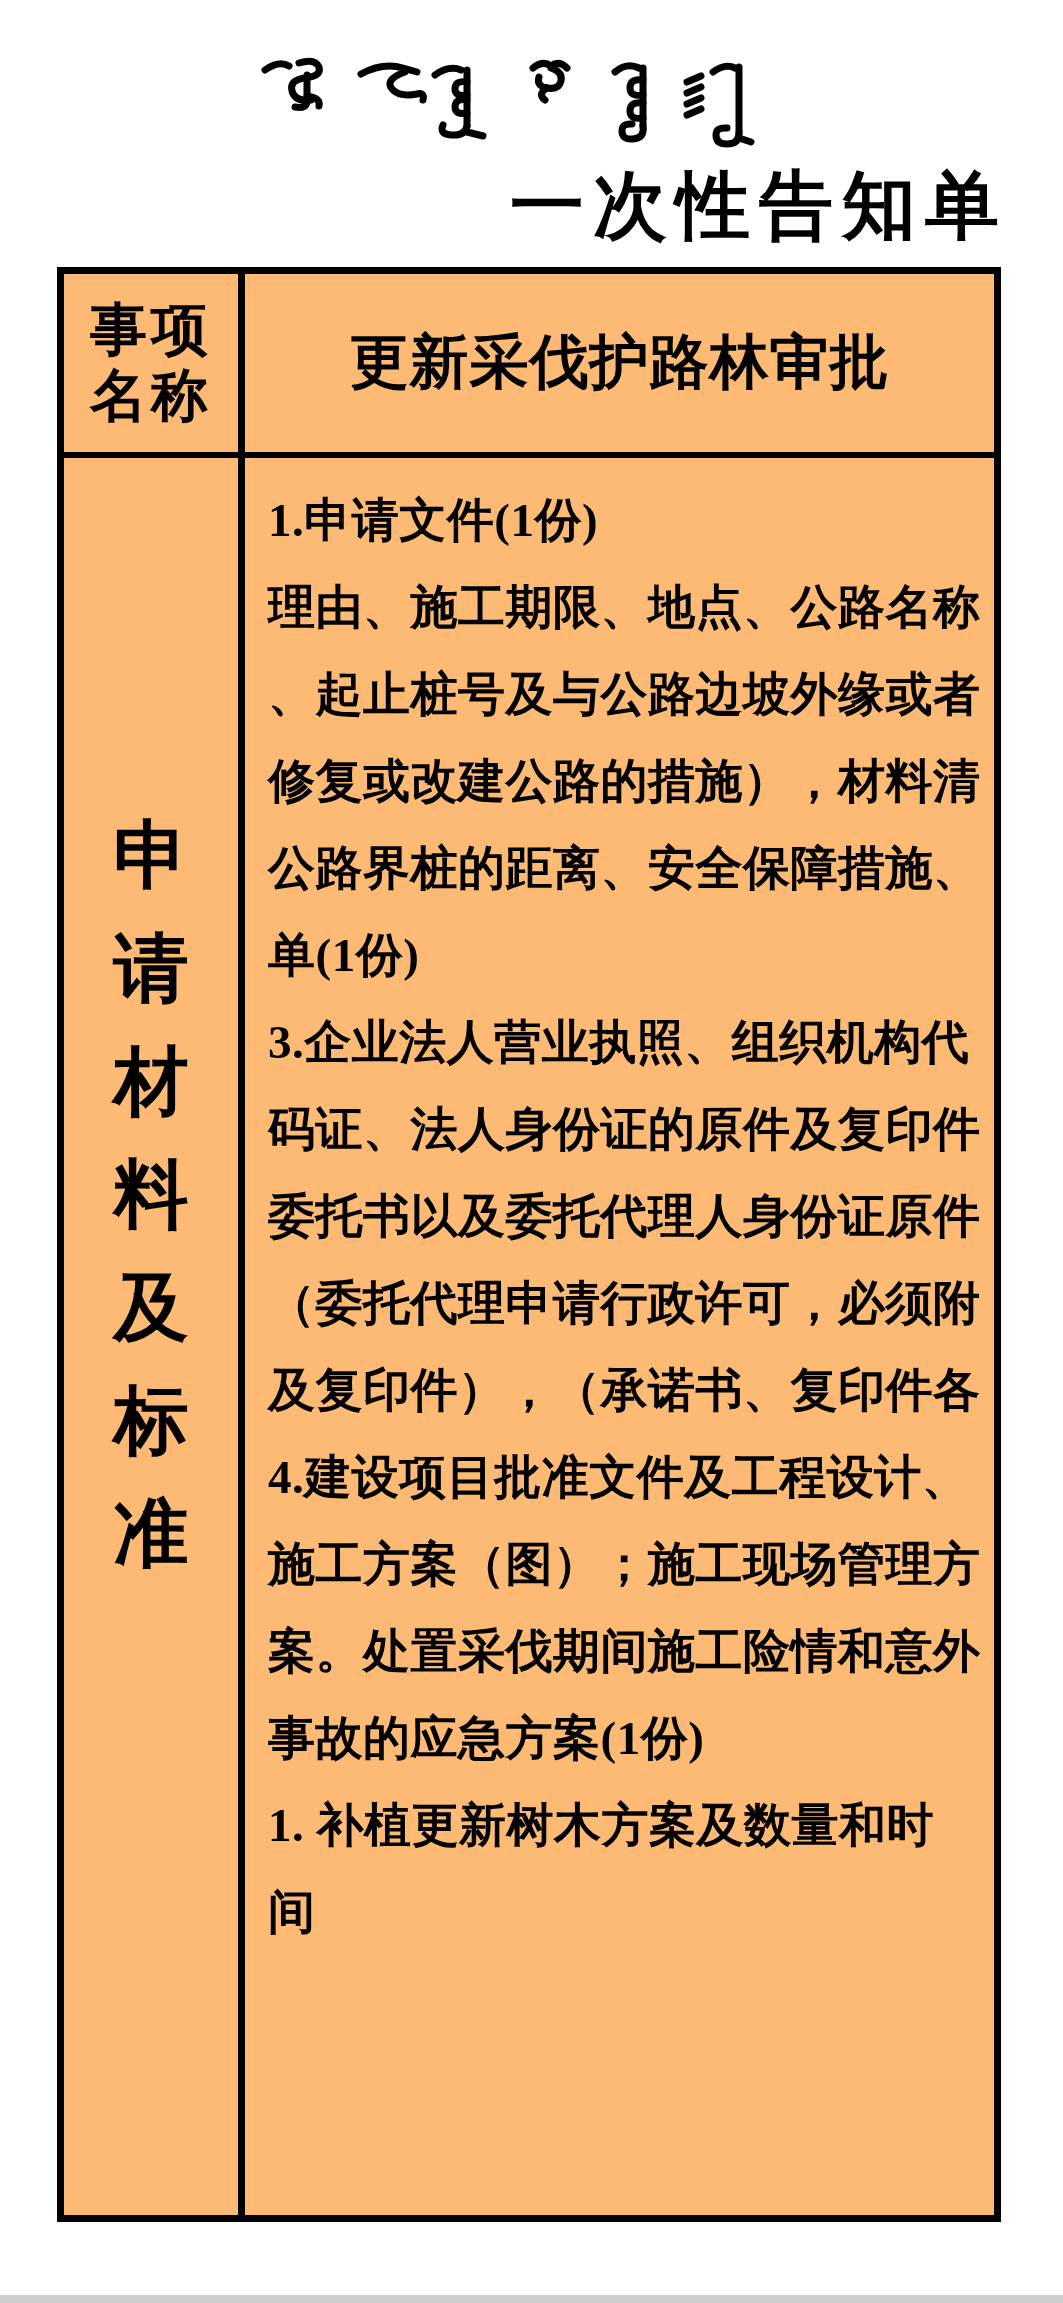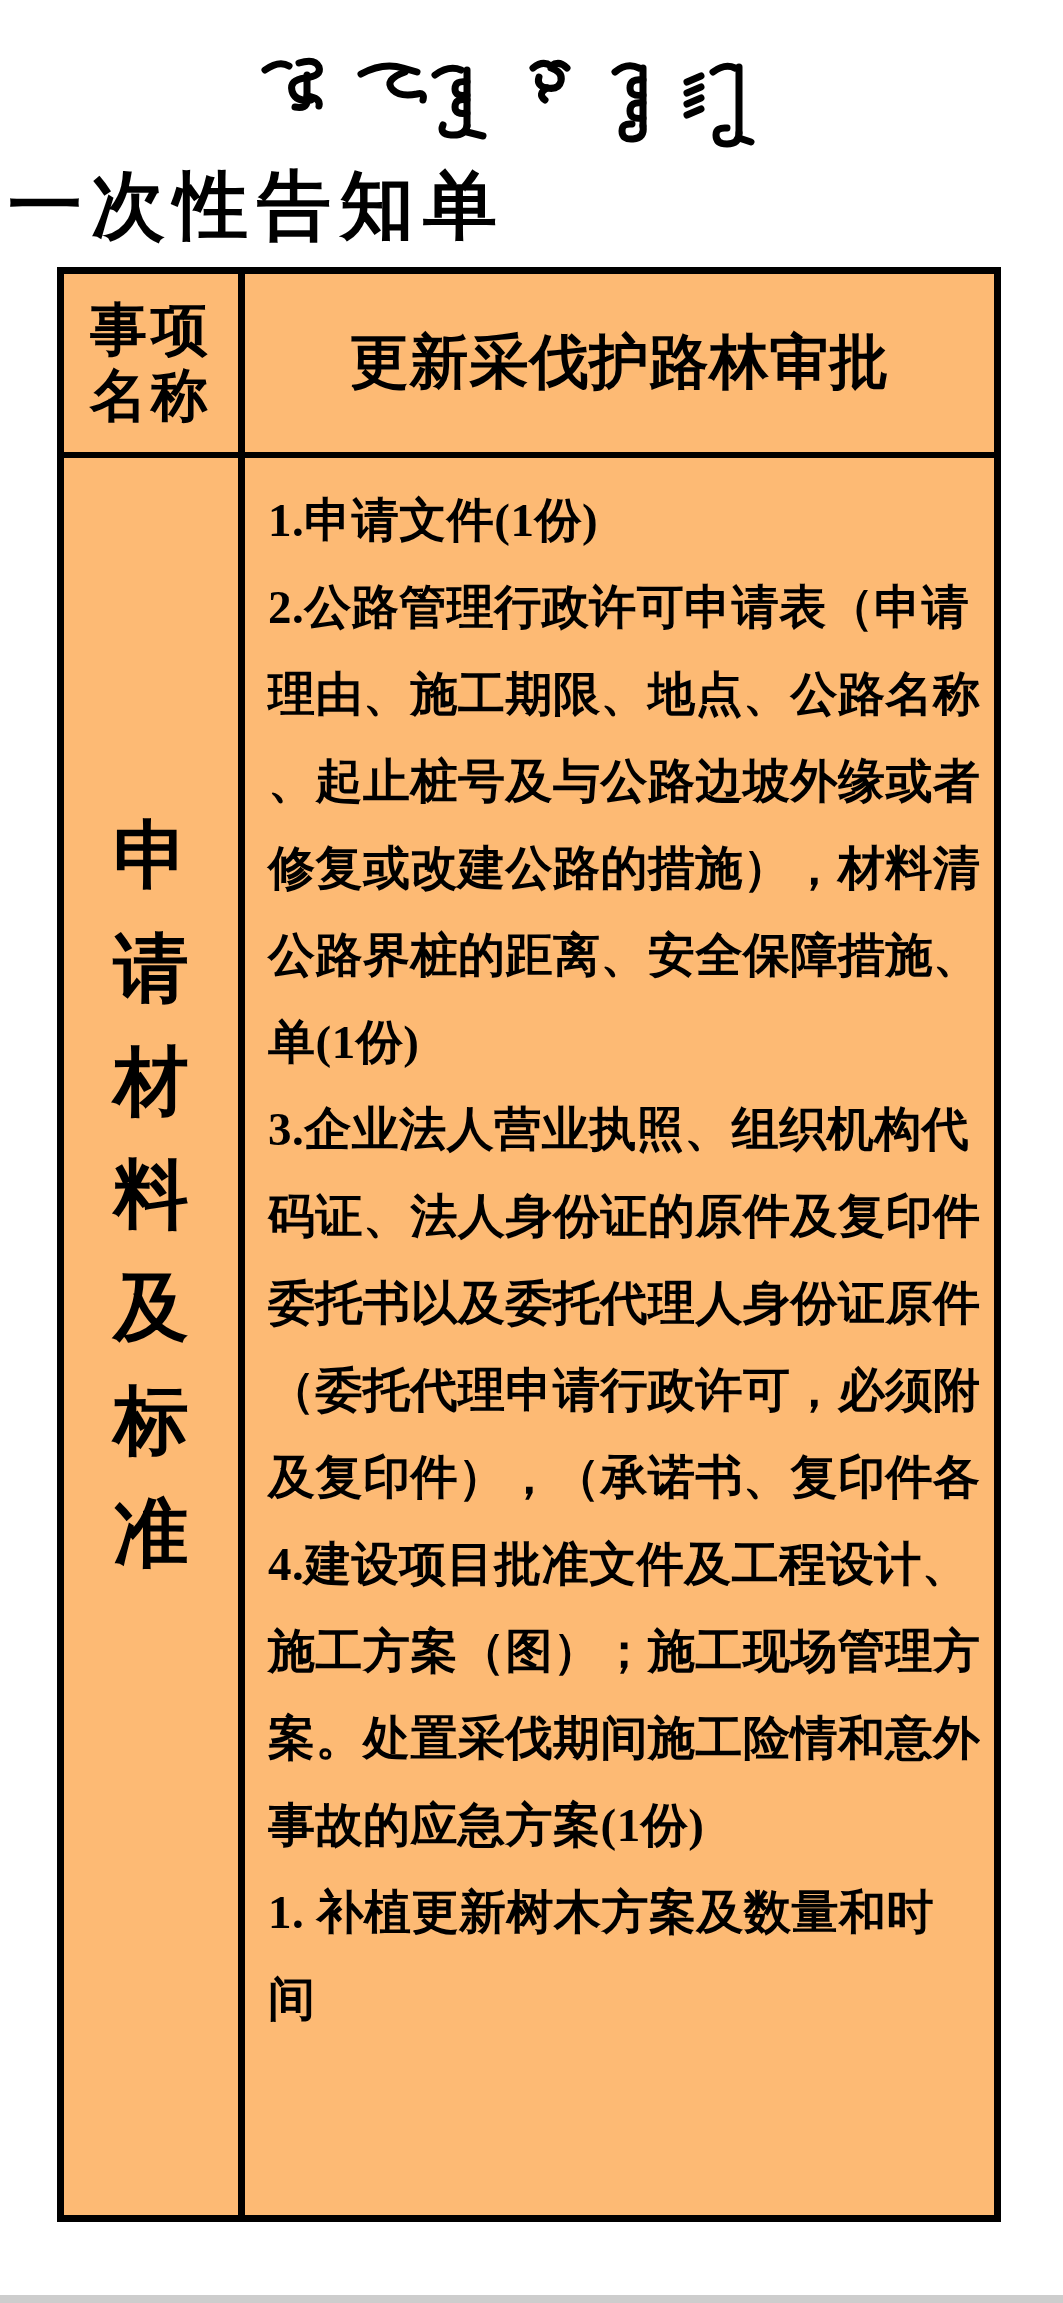--- a/index.html
+++ b/index.html
@@ -20,21 +20,21 @@
     left: 255px;
     top: 30px;
     width: 500px;
     height: 120px;
   }
   .doc-title {
     position: absolute;
     top: 163px;
     left: 8px;
     width: 1000px;
-    text-align: left;
+    text-align: right;
     font-size: 74px;
     line-height: 86px;
     font-weight: bold;
     letter-spacing: 9px;
     white-space: nowrap;
   }
   .notice-table {
     position: absolute;
     left: 57px;
     top: 267px;
@@ -162,21 +162,20 @@
       <div class="v-char">请</div>
       <div class="v-char">材</div>
       <div class="v-char">料</div>
       <div class="v-char">及</div>
       <div class="v-char">标</div>
       <div class="v-char">准</div>
     </div>
 
   <div class="cell materials-text-cell" id="materials-lines">
       <div class="m-line">1.申请文件(1份)</div>
-      <div class="m-line">2.公路管理行政许可申请表（申请</div>
       <div class="m-line">理由、施工期限、地点、公路名称</div>
       <div class="m-line">、起止桩号及与公路边坡外缘或者</div>
       <div class="m-line">修复或改建公路的措施），材料清</div>
       <div class="m-line">公路界桩的距离、安全保障措施、</div>
       <div class="m-line">单(1份)</div>
       <div class="m-line">3.企业法人营业执照、组织机构代</div>
       <div class="m-line">码证、法人身份证的原件及复印件</div>
       <div class="m-line">委托书以及委托代理人身份证原件</div>
       <div class="m-line">（委托代理申请行政许可，必须附</div>
       <div class="m-line">及复印件），（承诺书、复印件各</div>

